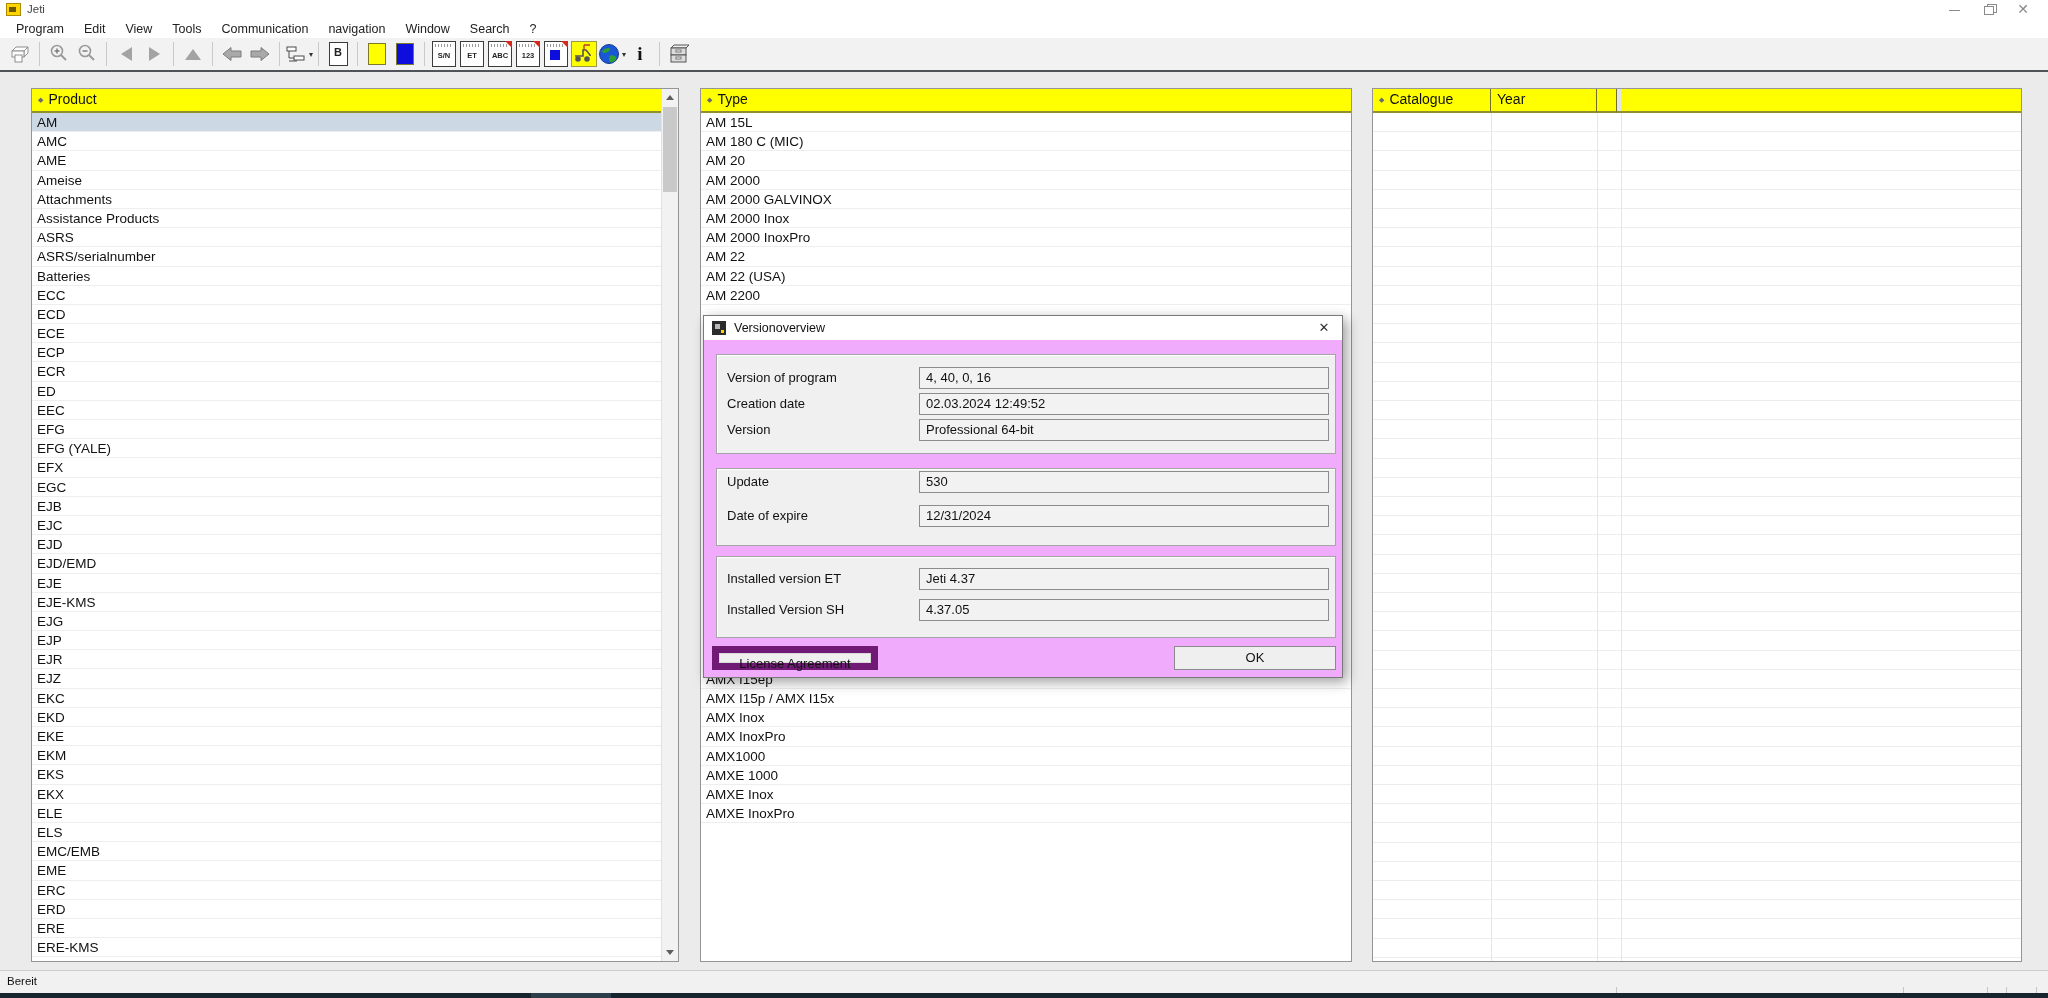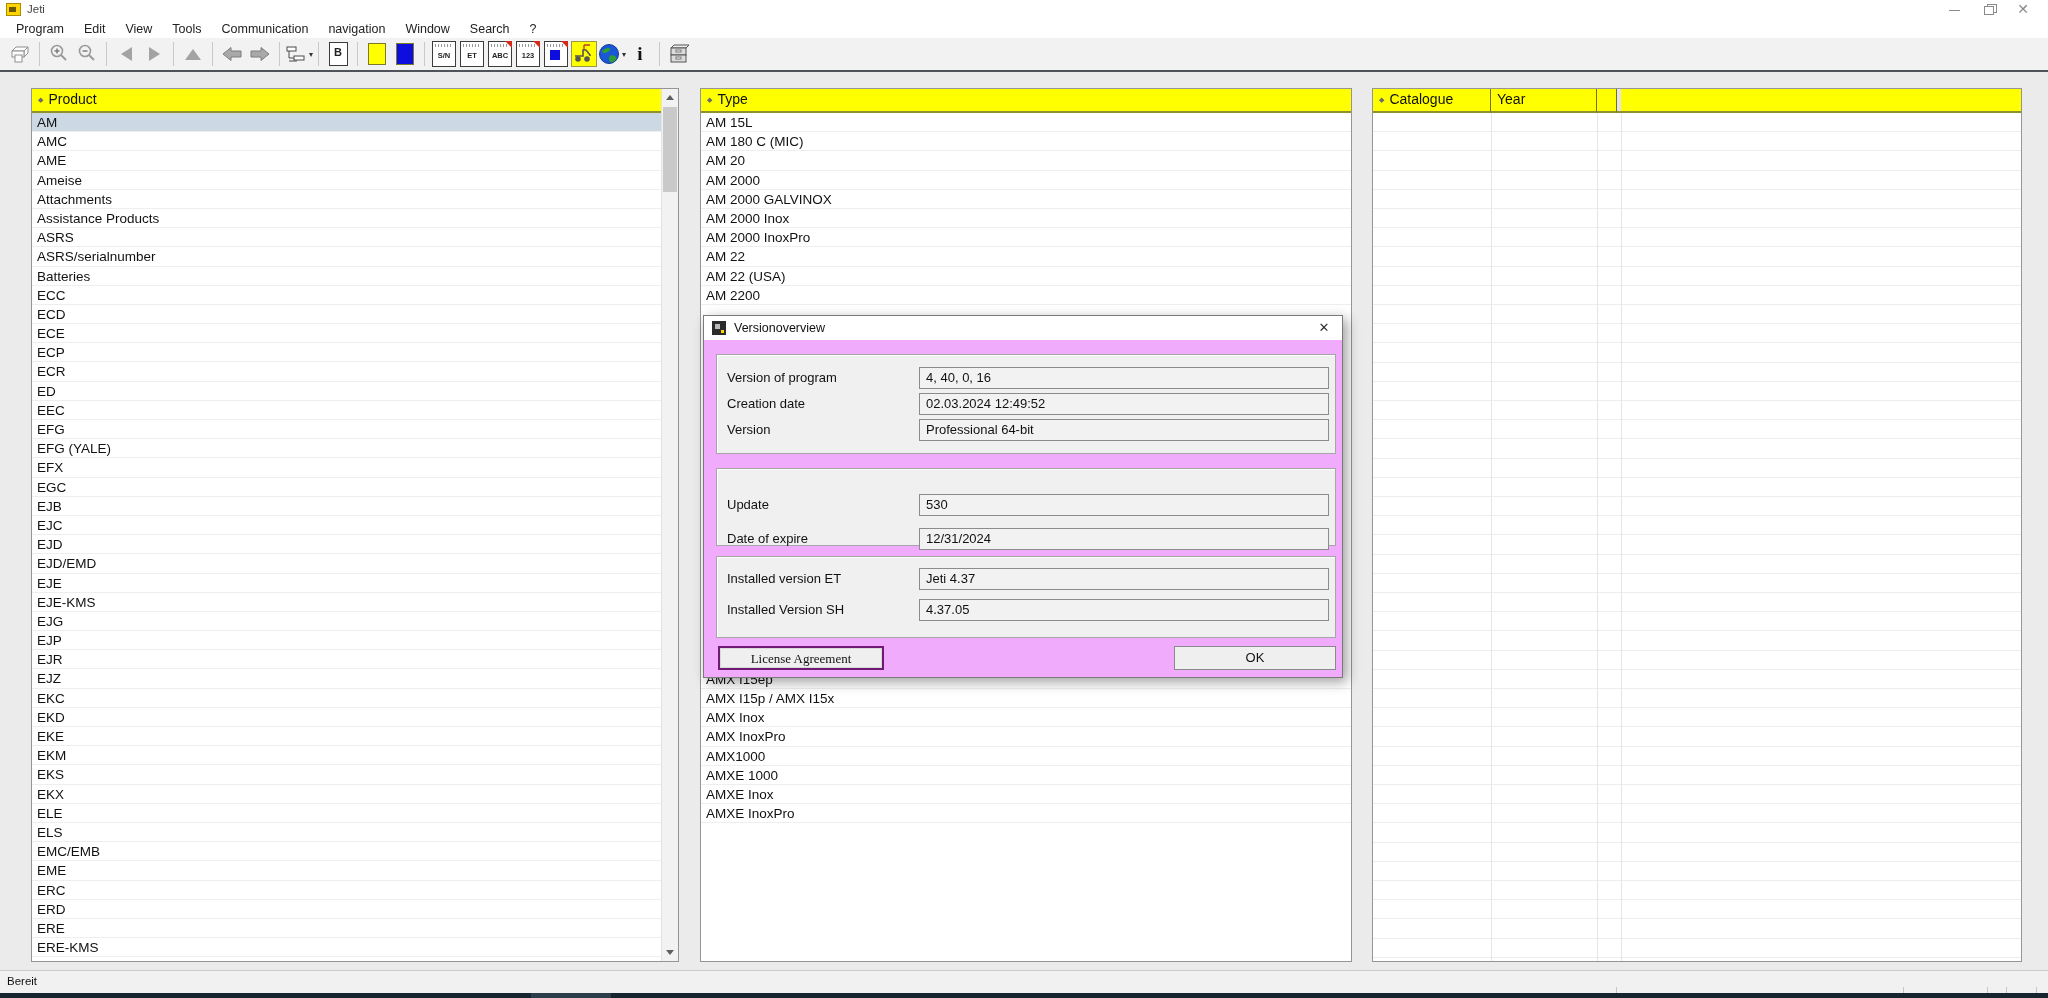--- a/index.html
+++ b/index.html
@@ -93,31 +93,31 @@
   .dlg-titlebar{position:absolute;left:0;top:0;right:0;height:24px;background:#ffffff;}
   .dlg-icon{position:absolute;left:8px;top:5px;width:14px;height:14px;background:#2b2b2b;}
   .dlg-icon::after{content:'';position:absolute;left:3px;top:3px;width:5px;height:5px;background:#b9b9b9;}
   .dlg-icon::before{content:'';position:absolute;right:2px;bottom:2px;width:3px;height:3px;background:#ffd400;}
   .dlg-title{position:absolute;left:30px;top:5px;font-size:12.5px;color:#111;}
   .dlg-close{position:absolute;right:4px;top:2px;width:28px;height:20px;text-align:center;line-height:20px;
              font-size:13px;color:#333;}
   .dlg-group{position:absolute;left:12px;width:620px;border:1px solid #a6a6a6;background:#f0f0f0;
              box-sizing:border-box;box-shadow:inset 1px 1px 0 rgba(255,255,255,.9);}
   .g0{top:38px;height:100px;padding-top:12px;}
-  .g1{top:152px;height:78px;padding-top:25px;}
+  .g1{top:152px;height:78px;padding-top:2px;}
   .g2{top:240px;height:82px;padding-top:11px;}
   .dlg-row{position:relative;height:22px;}
   .g0 .dlg-row{margin-bottom:4px;} .g1 .dlg-row{margin-bottom:12px;} .g2 .dlg-row{margin-bottom:9px;}
   .dlg-label{position:absolute;left:10px;top:3px;font-size:13px;color:#111;white-space:nowrap;}
   .dlg-field{position:absolute;left:202px;top:0;width:410px;height:22px;background:#f2f2f2;
              border:1px solid #8c8c8c;box-sizing:border-box;font-size:13px;line-height:19px;padding-left:6px;
              white-space:nowrap;overflow:hidden;}
   .dlg-btn{position:absolute;top:330px;height:24px;background:#efefef;font-size:13px;text-align:center;
            line-height:21px;box-sizing:border-box;}
-  #btn-license{left:14px;width:166px;border:2px solid #701a75;box-shadow:inset 0 0 0 1px #d9d9d9;font-family:Liberation Serif, serif;}
+  #btn-license{left:8px;width:166px;border:7px solid #701a75;box-shadow:inset 0 0 0 1px #d9d9d9;}
   #btn-ok{left:470px;width:162px;border:1px solid #8a8a8a;}
 
   
   .statusbar{position:absolute;left:0;top:970px;width:2048px;height:23px;background:#f1f1f1;
              border-top:1px solid #cccccc;box-sizing:border-box;font-size:11.5px;}
   .status-ready{position:absolute;left:7px;top:4px;color:#111;}
   .status-cell{position:absolute;top:16px;height:100%;border-left:1px solid #c6c6c6;box-sizing:border-box;
                padding-left:7px;line-height:21px;white-space:nowrap;overflow:hidden;}
   .s0{left:1616px;width:287px;} .s1{left:1903px;width:84px;} .s2{left:1987px;width:19px;}
   .s3{left:2006px;width:30px;} .s4{left:2036px;width:12px;}

